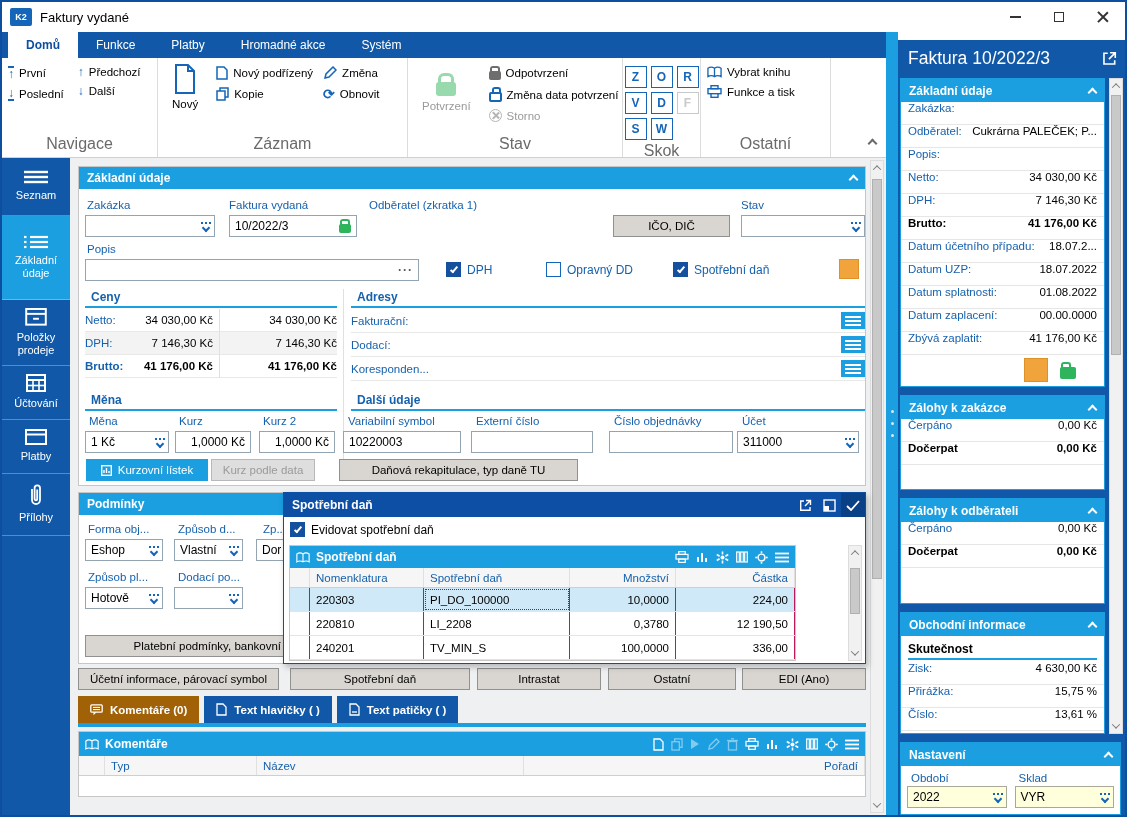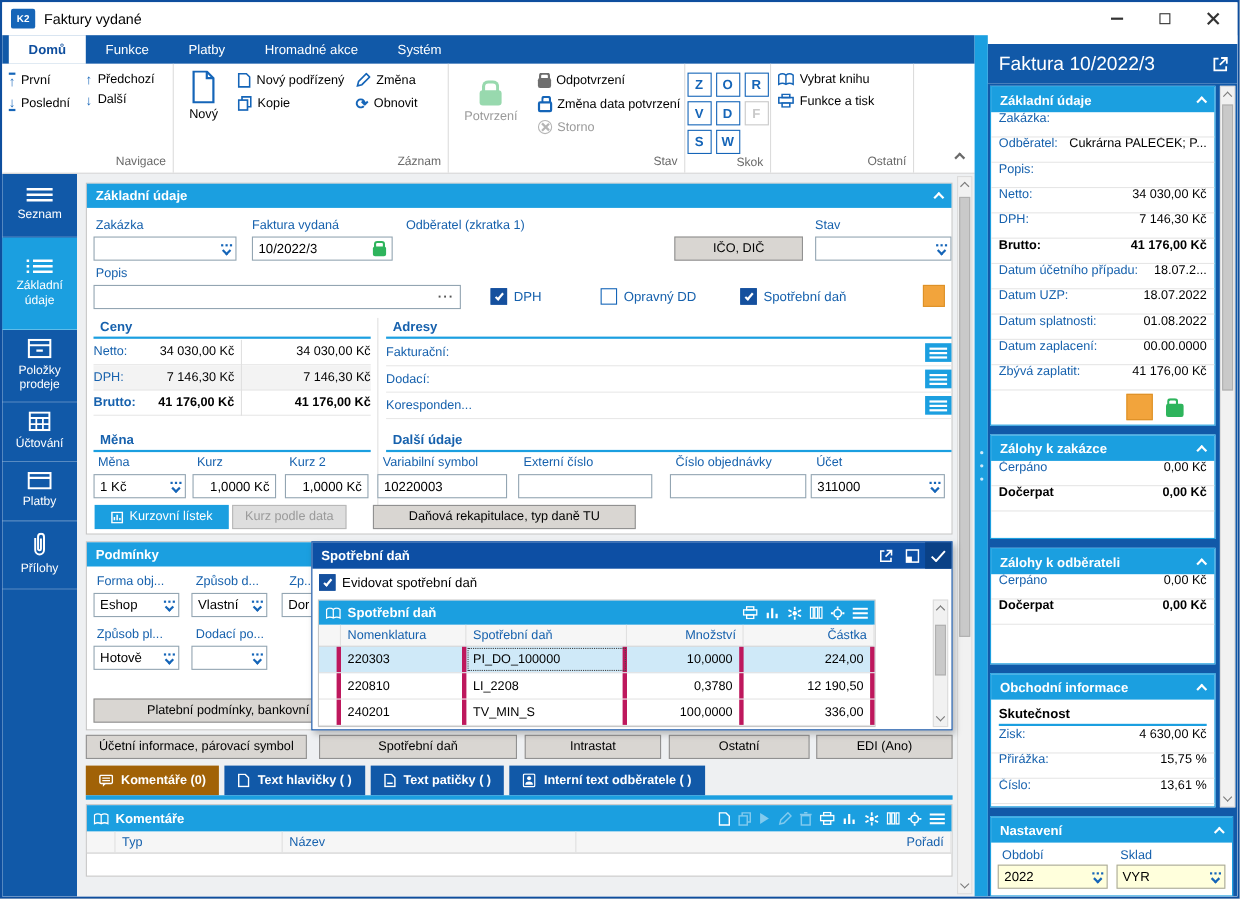--- a/index.html
+++ b/index.html
@@ -21,21 +21,21 @@
 .left-col{width:884px;display:flex;flex-direction:column;min-height:0}
 .splitter{width:12px;background:#1b9fe0;position:relative}
 .splitter i{position:absolute;left:5px;width:3px;height:3px;border-radius:50%;background:#cfeafa}
 .splitter i:nth-child(1){top:378px}.splitter i:nth-child(2){top:390px}.splitter i:nth-child(3){top:402px}
 
 .ribbon-tabs{height:26px;background:#1159a8;display:flex;align-items:stretch;padding-left:6px;flex:0 0 auto}
 .rtab{color:#fff;font-size:12px;padding:0 18px;display:flex;align-items:center}
 .rtab.active{background:#fff;color:#0e4e9e;font-weight:bold}
 .ribbon-body{height:100px;background:#fff;border-bottom:1px solid #d0d0d0;display:flex;flex:0 0 auto;position:relative}
 .rgroup{border-right:1px solid #dcdcdc;display:flex;flex-direction:column;padding:4px 6px 2px 6px;position:relative}
-.rgroup .glabel{margin-top:auto;text-align:right;color:#6a6a6a;font-size:11px;padding:2px 0}
+.rgroup .glabel{margin-top:auto;text-align:center;color:#6a6a6a;font-size:16px;padding:2px 0}
 .gnav{width:156px}.gzaz{width:250px}.gstav{width:215px}.gskok{width:78px}.gost{width:130px}
 .gitems{display:flex;gap:14px}
 .gcol{display:flex;flex-direction:column;gap:7px;padding-top:4px}
 .ritem{display:flex;align-items:center;gap:5px;font-size:11.5px;white-space:nowrap}
 .ritem.dis{color:#9a9a9a}
 .arr{color:#1565b8;font-weight:bold;font-size:12px;display:inline-block;line-height:1}
 .arr.bar-t{border-top:2px solid #1565b8}
 .arr.bar-b{border-bottom:2px solid #1565b8}
 .bigbtn{display:flex;flex-direction:column;align-items:center;justify-content:center;gap:4px;padding:2px 8px;font-size:11.5px}
 .bigwrap{display:flex;gap:10px}
@@ -111,21 +111,21 @@
 .pophdr .hicons{margin-left:auto;display:flex;align-items:center;height:24px}
 .pophdr .hic{width:24px;height:24px;display:flex;align-items:center;justify-content:center}
 .pophdr .hic.sel{background:#0a4186}
 .popbody{position:relative;height:146px}
 .grid{position:absolute;background:#fff;border:1px solid #c6c6c6}
 .grid-h{background:#1b9fe0;color:#fff;height:22px;display:flex;align-items:center;gap:6px;padding:0 6px;font-weight:bold;font-size:12px}
 .grid-h .gicons{margin-left:auto;display:flex;align-items:center;gap:7px}
 .colhdr{display:flex;height:20px;background:#f6f6f6;border-bottom:1px solid #cfcfcf;color:#1661ad;font-size:11.5px;align-items:center}
 .colhdr .c{padding:0 6px;border-right:1px solid #e0e0e0;height:100%;display:flex;align-items:center;overflow:hidden;white-space:nowrap}
 .trow{display:flex;height:24px;align-items:center;font-size:11.5px;border-bottom:1px solid #e4e4e4}
-.trow .c{padding:0 6px;border-right:4px solid #be185d;height:100%;display:flex;align-items:center;white-space:nowrap;overflow:hidden}
+.trow .c{padding:0 6px;border-right:1px solid #be185d;height:100%;display:flex;align-items:center;white-space:nowrap;overflow:hidden}
 .trow.sel{background:#cfe9f8}
 .c.rt{justify-content:flex-end}
 .focuscell{outline:1px dotted #444;outline-offset:-2px}
 
 .vscroll{position:absolute;width:14px;background:#f1f1f1;border:1px solid #dcdcdc;display:flex;flex-direction:column;align-items:center}
 .sbtn{width:12px;height:14px;display:flex;align-items:center;justify-content:center;flex:0 0 auto}
 .schev{width:6px;height:6px;border-left:1.5px solid #7a7a7a;border-top:1.5px solid #7a7a7a}
 .schev.u{transform:rotate(45deg) translate(1px,1px)}
 .schev.d{transform:rotate(225deg) translate(1px,1px)}
 .sthumb{width:10px;background:#c9c9c9;border:1px solid #b0b0b0}
@@ -730,28 +730,20 @@
                 </svg>
               <span>Text hlavičky ( )</span>
             </div>
             <div class="tab">
               <svg width="11" height="13" viewBox="0 0 11 13">
                   <path d="M1 1 h6 l3 3 v8 h-9 z" fill="none" stroke="#fff" stroke-width="1.3"></path>
                   <line x1="3" y1="9" x2="8" y2="9" stroke="#fff" stroke-width="1.3"></line>
                 </svg>
               <span>Text patičky ( )</span>
             </div>
-            <div class="tab">
-              <svg width="12" height="13" viewBox="0 0 12 13">
-                  <rect x="0.8" y="0.8" width="10.4" height="11.4" rx="1" fill="none" stroke="#fff" stroke-width="1.2"></rect>
-                  <circle cx="6" cy="4.5" r="1.8" fill="#fff"></circle>
-                  <path d="M2.5 10.5 a3.5 3 0 0 1 7 0 z" fill="#fff"></path>
-                </svg>
-              <span>Interní text odběratele ( )</span>
-            </div>
           </div>
           <div class="tabstrip"></div>
 
           <div class="panel p-comm">
             <div class="grid-h" style="height:24px">
               <svg width="14" height="11" viewBox="0 0 16 12">
                   <path d="M1 2 C3 .6 6 .6 8 2 C10 .6 13 .6 15 2 V11 C13 9.8 10 9.8 8 11 C6 9.8 3 9.8 1 11 Z M8 2 V11" fill="none" stroke="#fff" stroke-width="1.3"></path>
                 </svg>
               <span>Komentáře</span>
               <span class="gicons">

